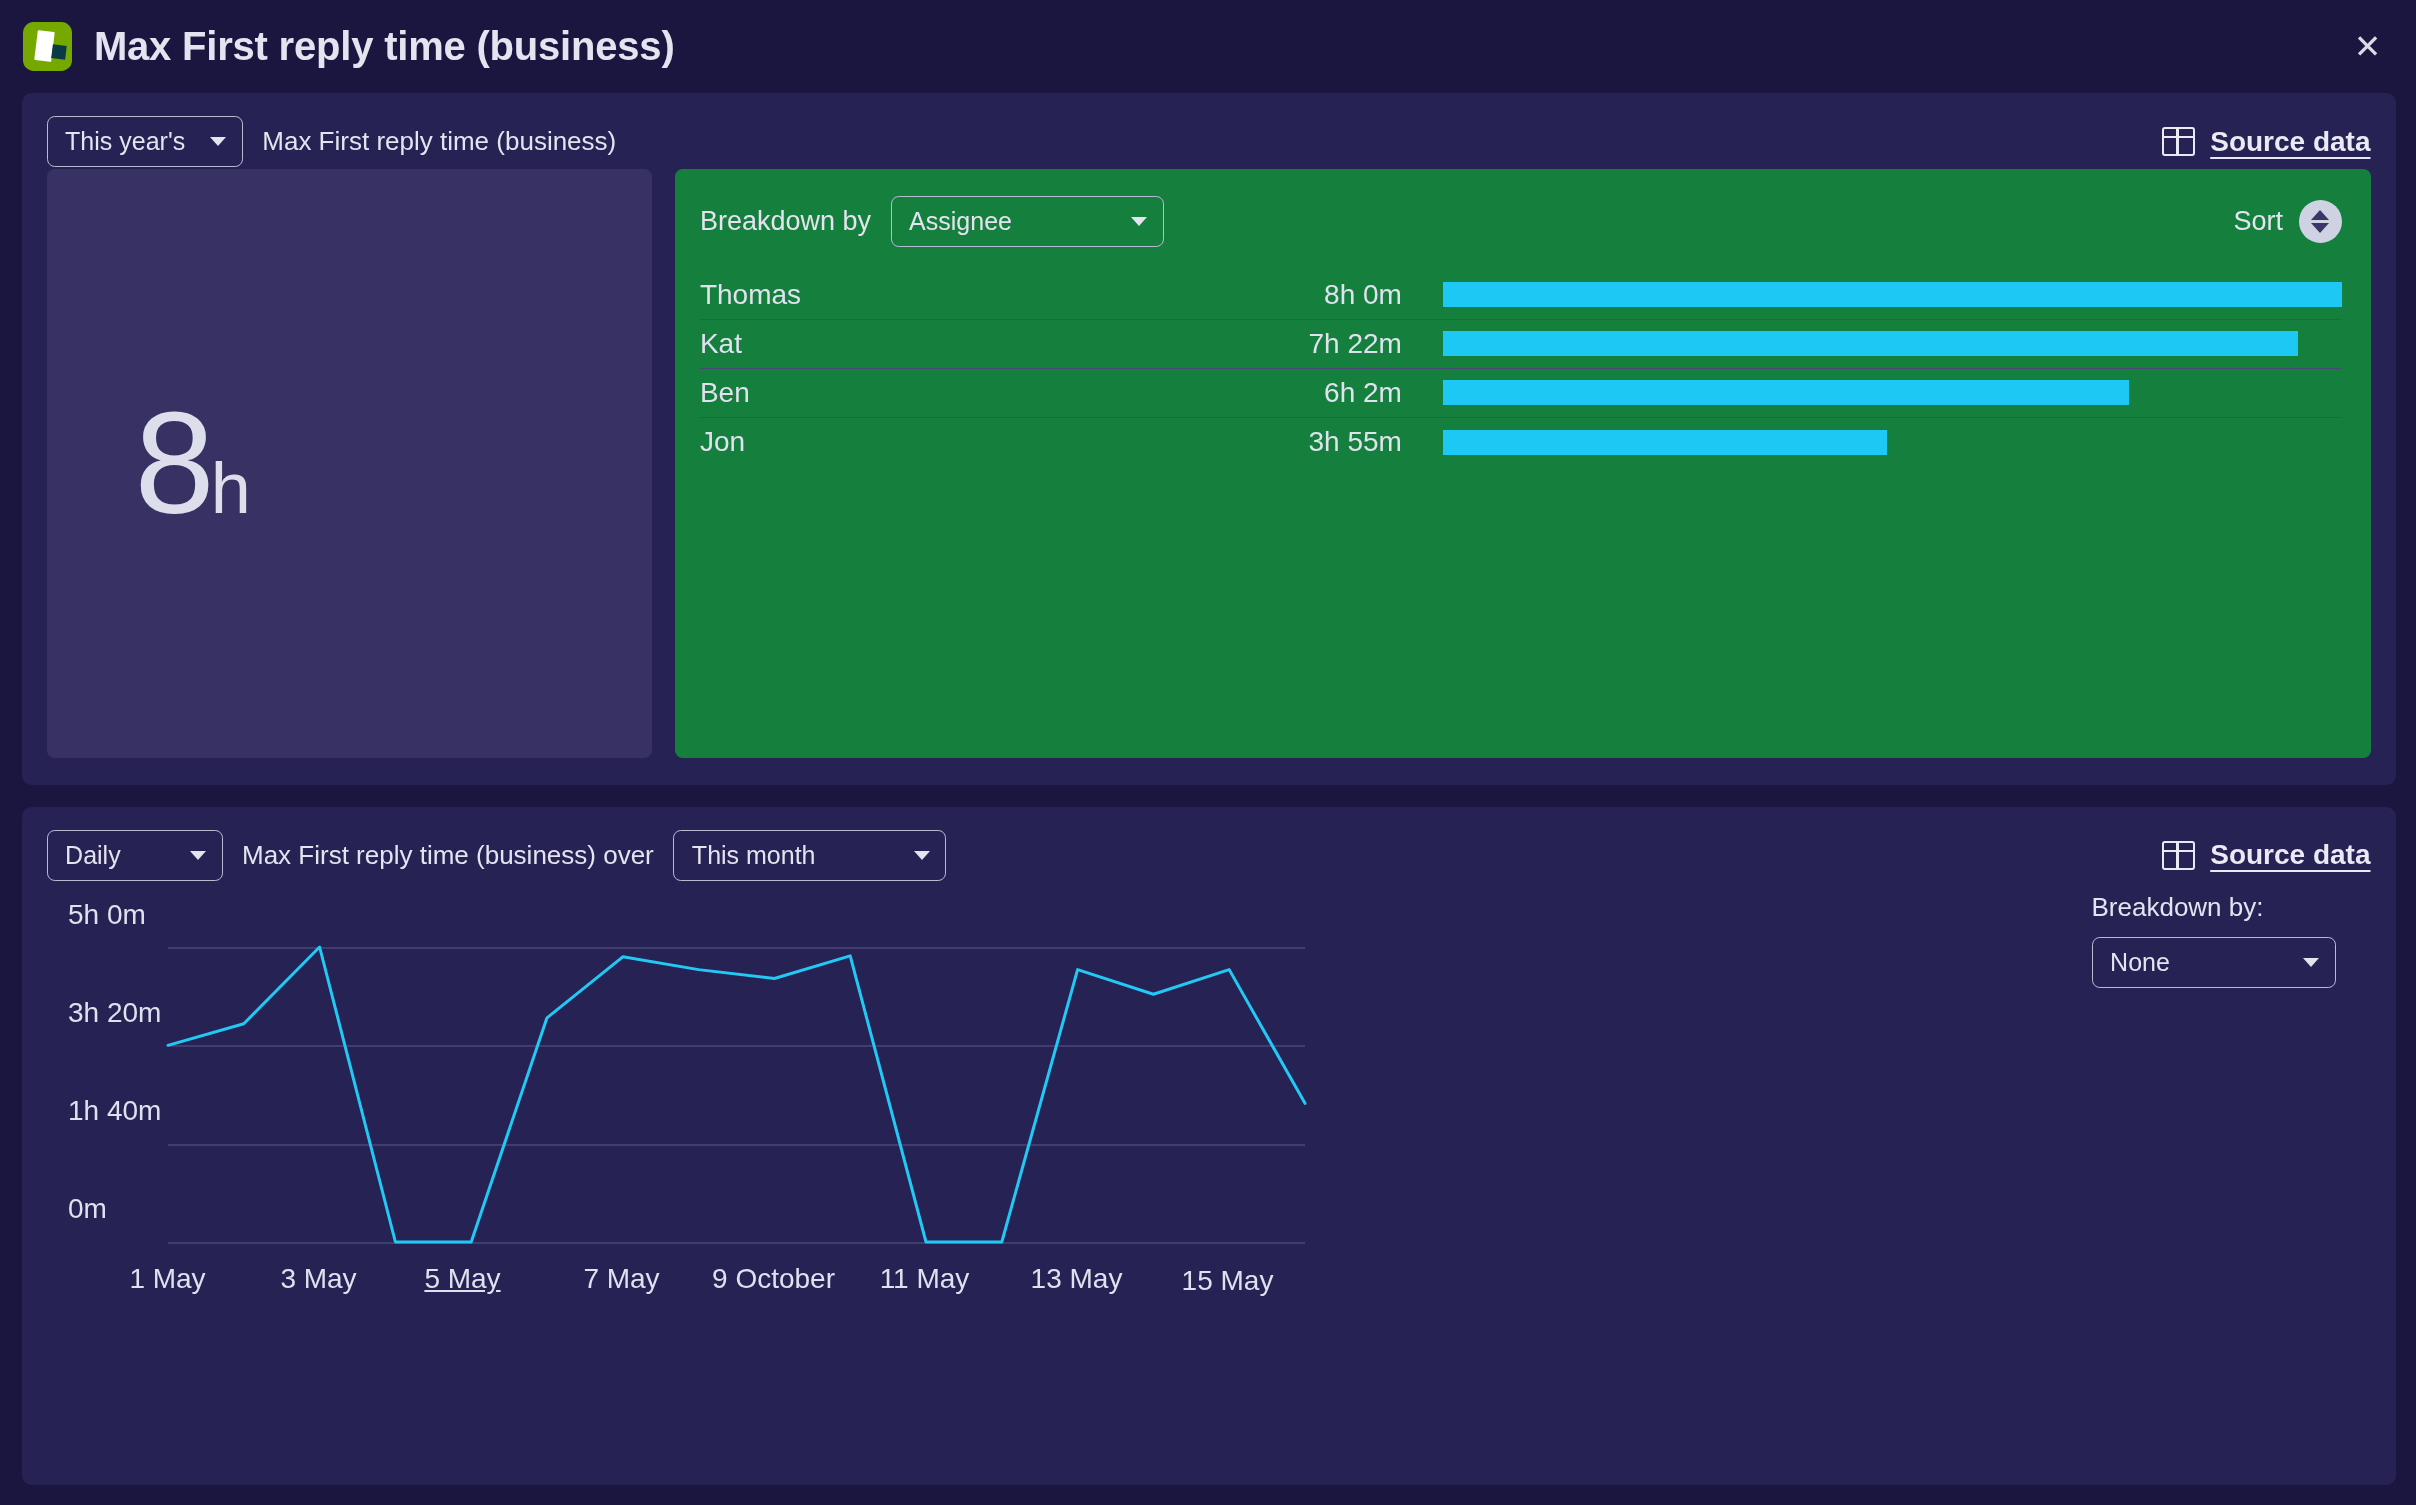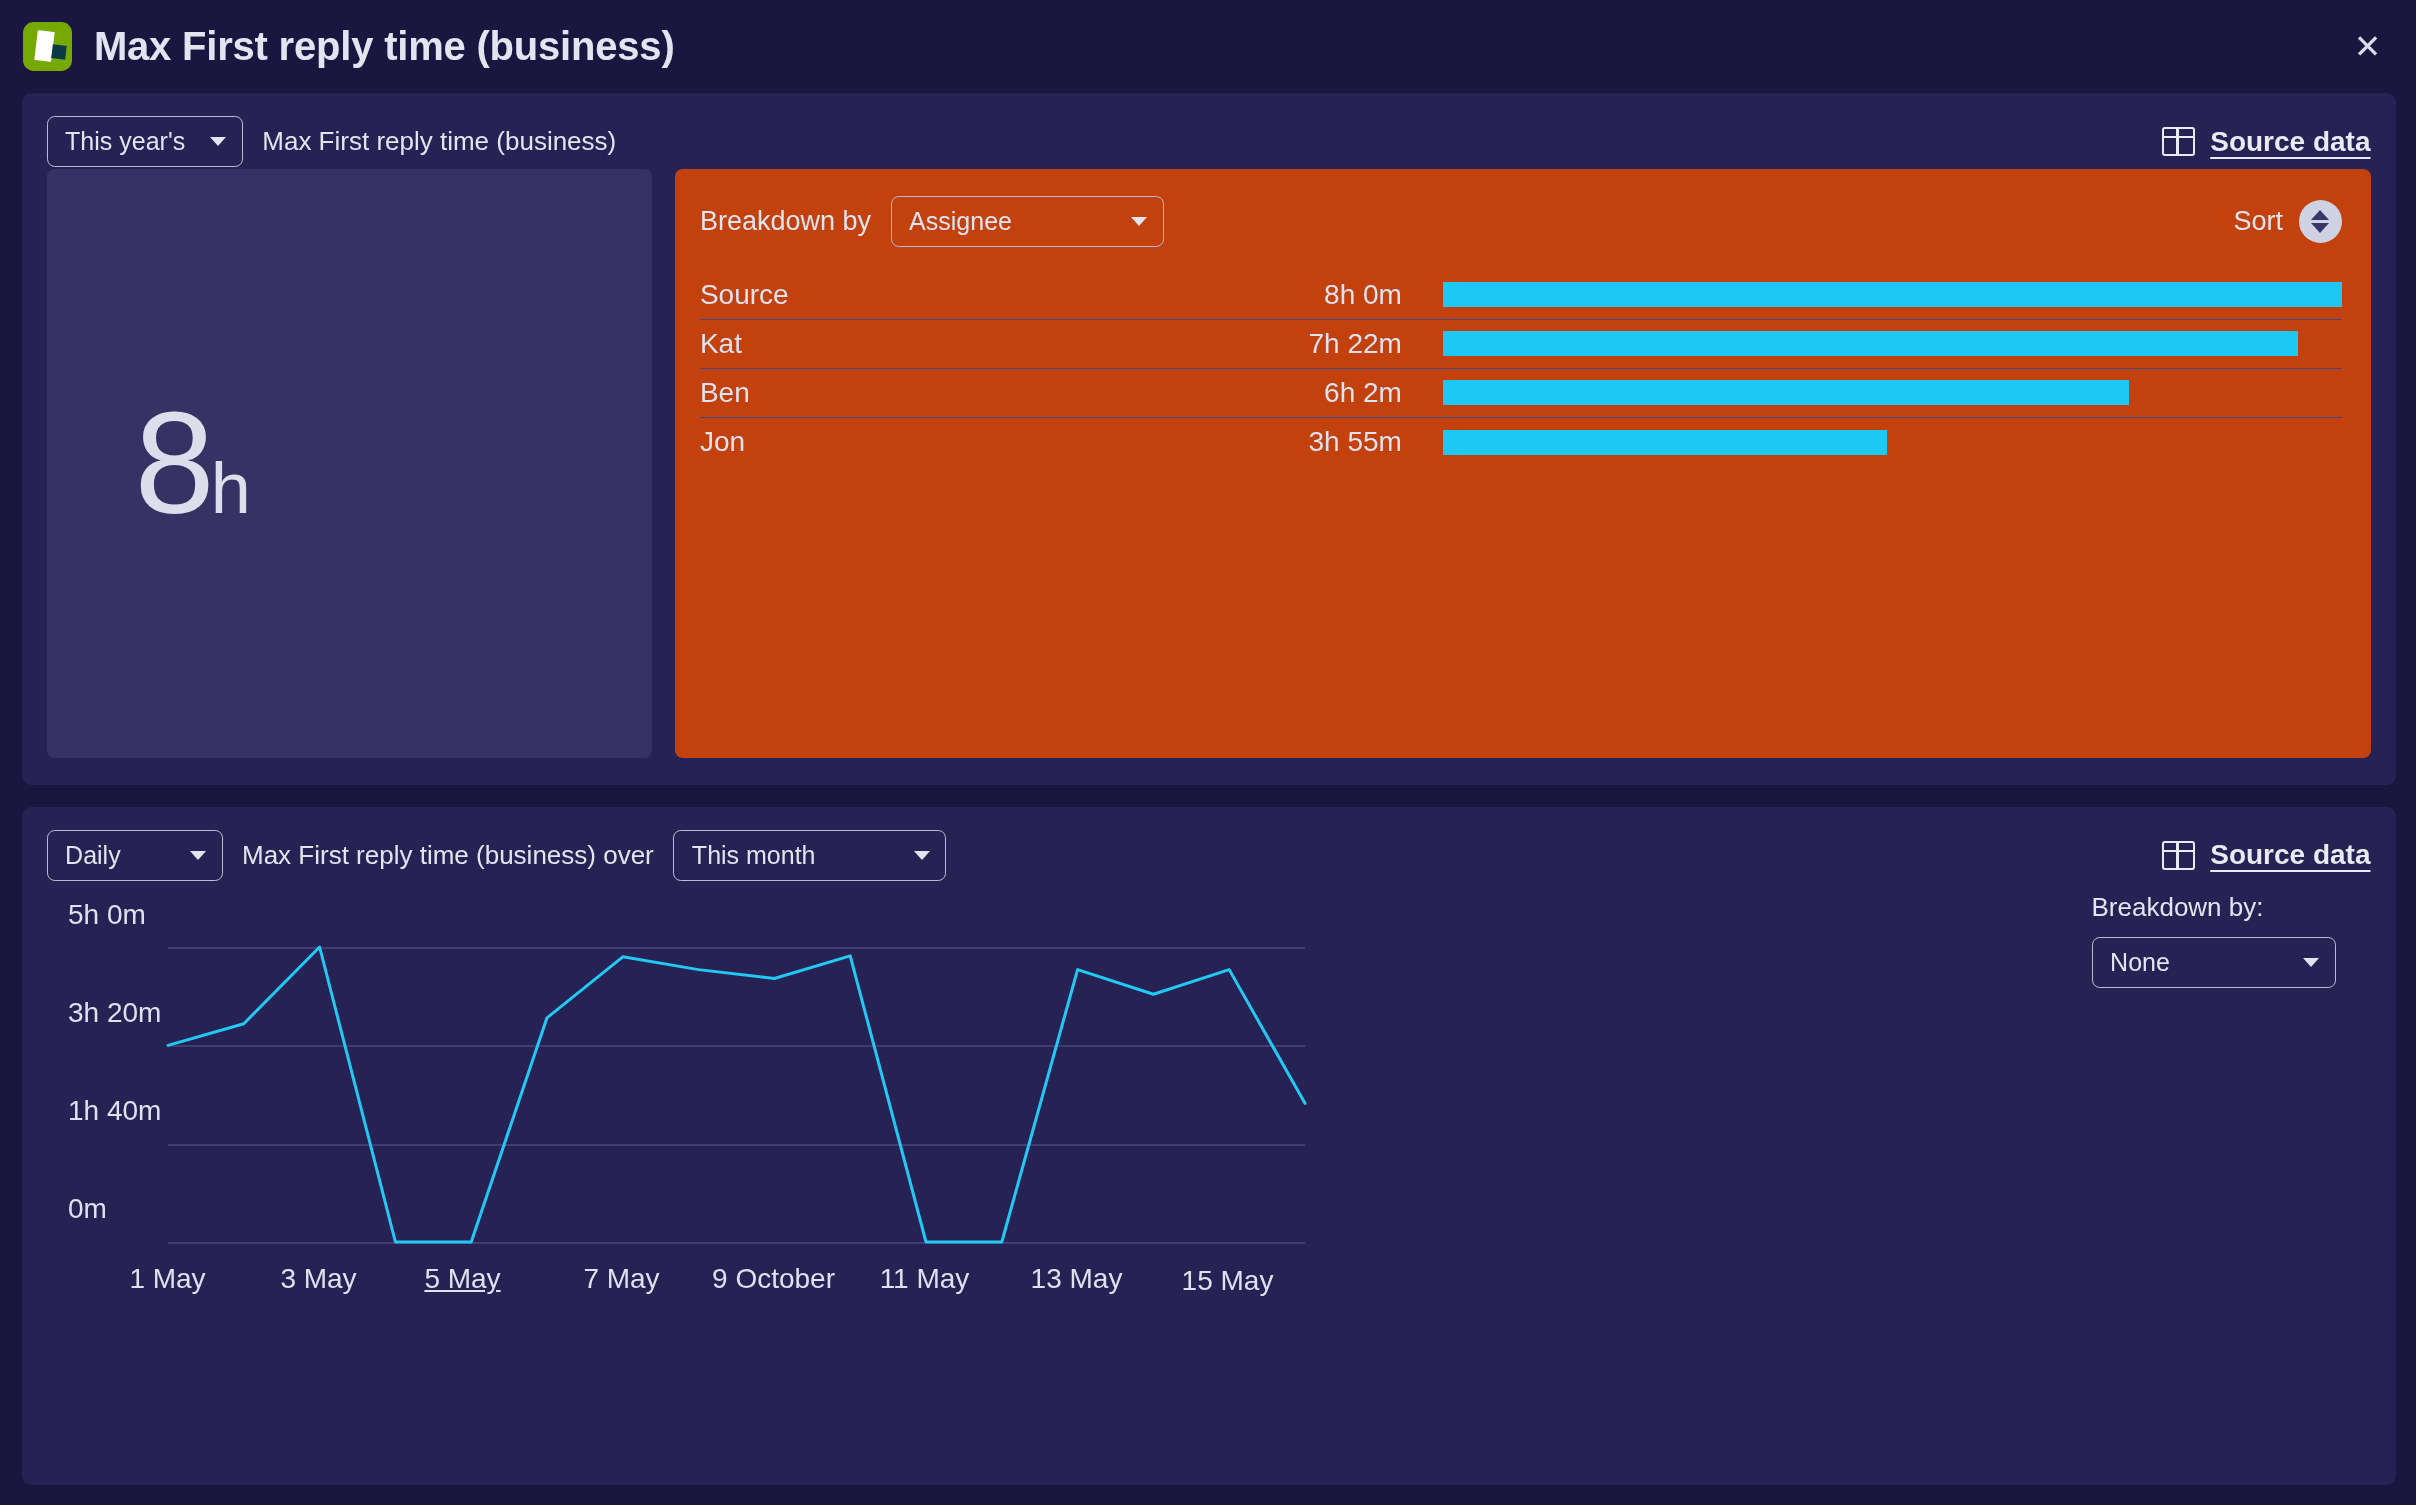--- a/index.html
+++ b/index.html
@@ -93,21 +93,21 @@
   
   .top-body { display: flex; padding: 0 25px 25px 25px; gap: 23.4px; height: 614px; }
   .big-card {
     flex: 0 0 605px; background: #373263; border-radius: 7.8px;
     display: flex; align-items: center; padding-left: 88px;
   }
   .bignum { color: #dcdeec; font-size: 144px; font-weight: 400; line-height: 1; letter-spacing: -3.9px; }
   .bignum .unit { font-size: 72px; font-weight: 400; letter-spacing: -1px; }
 
   .bd-card {
-    flex: 1 1 auto; background: #c2410c; border-radius: 7.8px;
+    flex: 1 1 auto; background: #15803d; border-radius: 7.8px;
     padding: 25px 29px 39px 25px; display: flex; flex-direction: column;
   }
   .bd-head { display: flex; align-items: center; height: 55px; }
   .bd-head .lab { color: #e3e4ef; font-size: 27px; margin-right: 19.5px; white-space: nowrap; }
   .sort-wrap { margin-left: auto; display: flex; align-items: center; cursor: pointer; }
   .sort-wrap .lab { color: #e3e4ef; font-size: 27px; margin-right: 15.6px; }
   .sort-icon {
     width: 43px; height: 43px; border-radius: 50%; background: #cfd2e2;
     display: flex; flex-direction: column; align-items: center; justify-content: center; gap: 3.9px;
   }
@@ -206,21 +206,21 @@
           <div class="sort-wrap">
             <span class="lab">Sort</span>
             <span class="sort-icon">
               <span class="up"></span>
                 <span class="dn"></span>
             </span>
           </div>
         </div>
         <div class="bd-rows" id="bd-rows">
             <div class="bd-row">
-              <div class="bd-name">Source</div>
+              <div class="bd-name">Thomas</div>
               <div class="bd-val">8h 0m</div>
               <div class="bd-bar-track">
                 <div class="bd-bar" style="width:100%"></div>
               </div>
             </div>
             <div class="bd-row">
               <div class="bd-name">Kat</div>
               <div class="bd-val">7h 22m</div>
               <div class="bd-bar-track">
                 <div class="bd-bar" style="width:95.2%"></div>

